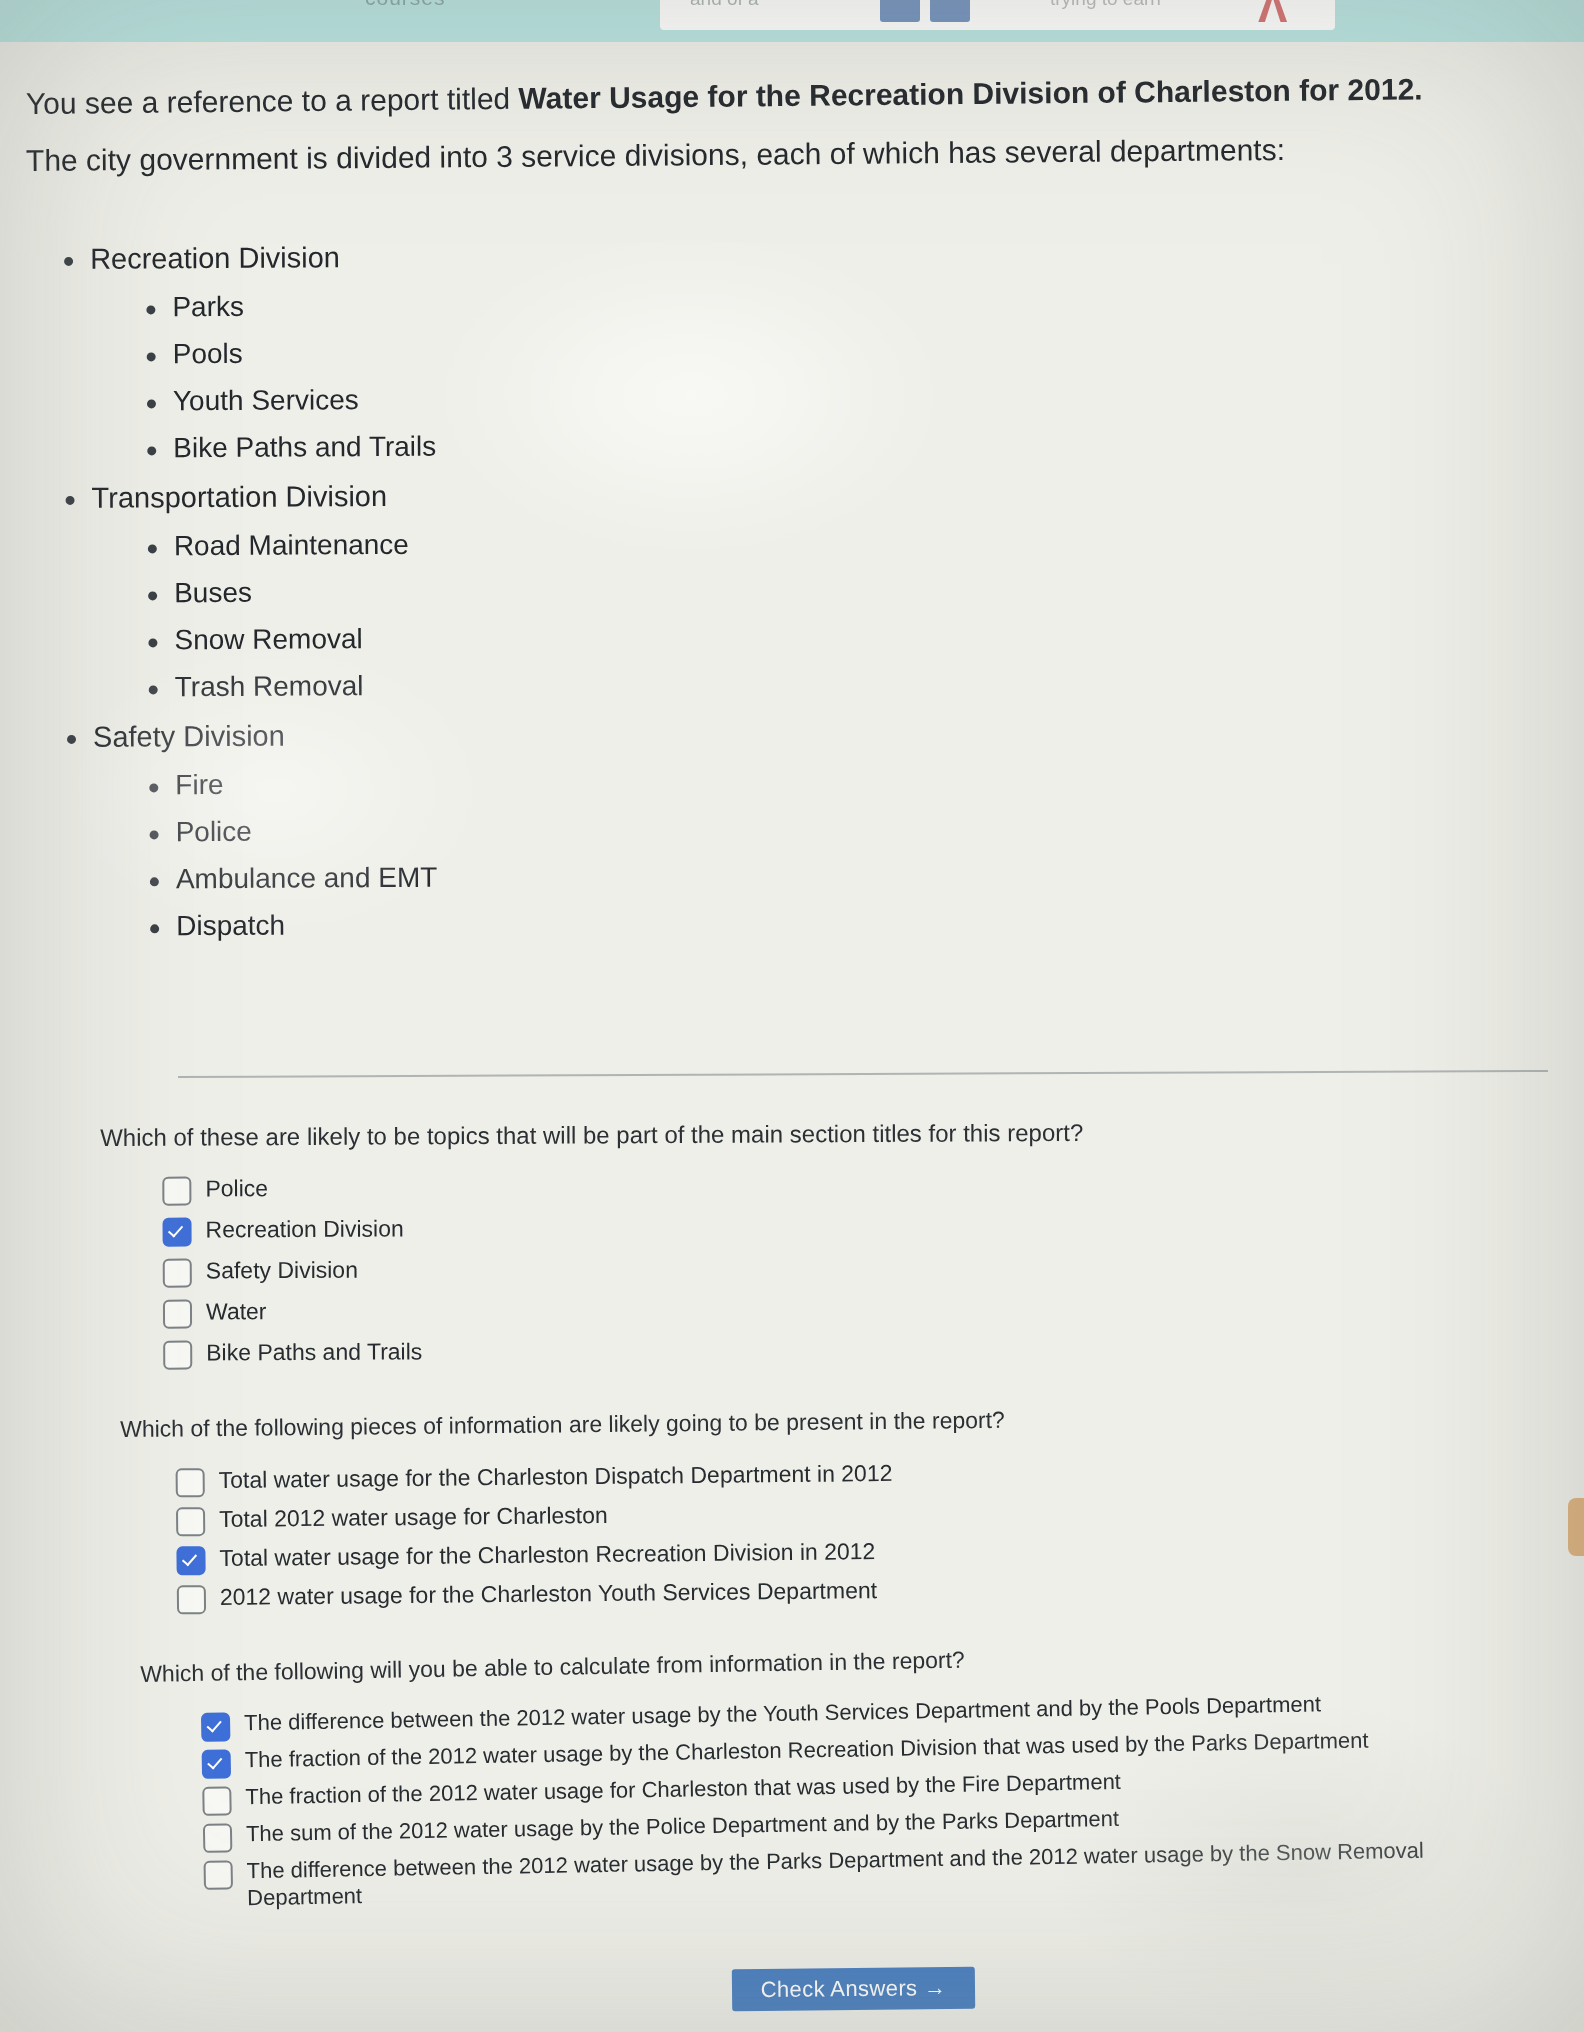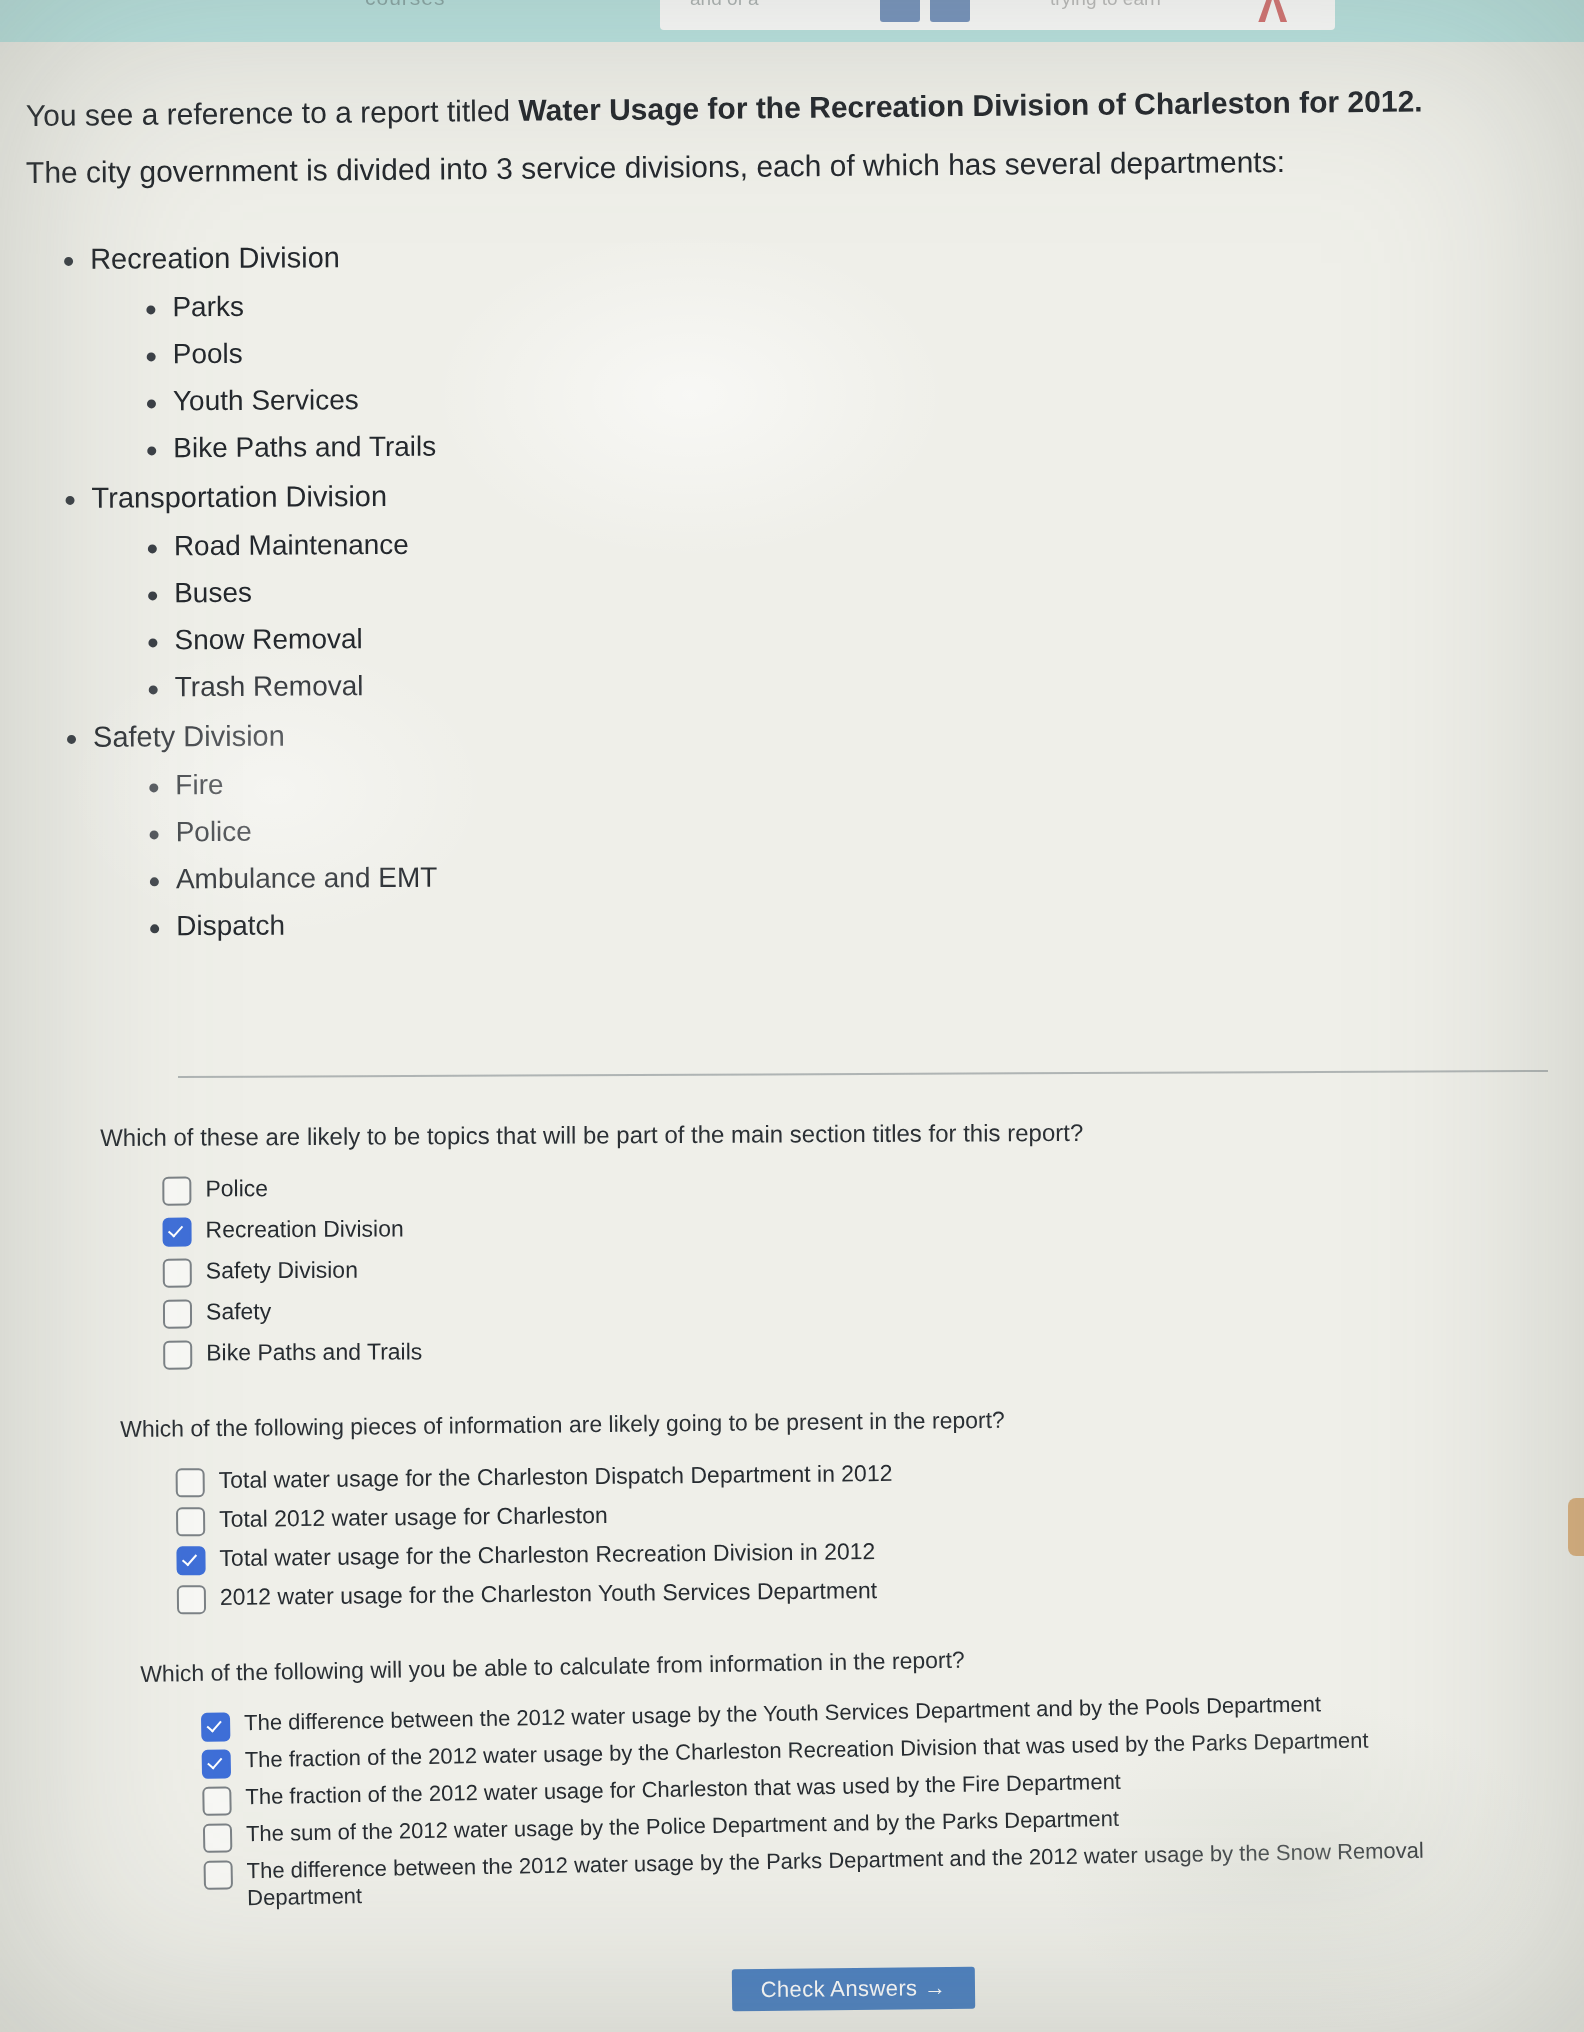--- a/index.html
+++ b/index.html
@@ -85,21 +85,21 @@
   .content {
     position: absolute;
     inset: 0;
     z-index: 3;
   }
 
   
   .intro {
     position: absolute;
     left: 26px;
-    top: 96px;
+    top: 84px;
     width: 1500px;
   }
   .intro p {
     margin: 0 0 16px 0;
     font-size: 30px;
     line-height: 1.35;
     color: #24282d;
   }
   .intro p.l1 { transform: rotate(-0.6deg); transform-origin: left center; }
   .intro p.l2 { transform: rotate(-0.5deg); transform-origin: left center; margin-top: 8px;}
@@ -355,21 +355,21 @@
       <div class="opt">
         <span class="box checked"></span>
         <span class="opt-label">Recreation Division</span>
       </div>
       <div class="opt">
         <span class="box"></span>
         <span class="opt-label">Safety Division</span>
       </div>
       <div class="opt">
         <span class="box"></span>
-        <span class="opt-label">Safety</span>
+        <span class="opt-label">Water</span>
       </div>
       <div class="opt">
         <span class="box"></span>
         <span class="opt-label">Bike Paths and Trails</span>
       </div>
     </div>
   </div>
 
   <div class="qblock" id="q2">
     <div class="qtitle">Which of the following pieces of information are likely going to be present in the report?</div>

